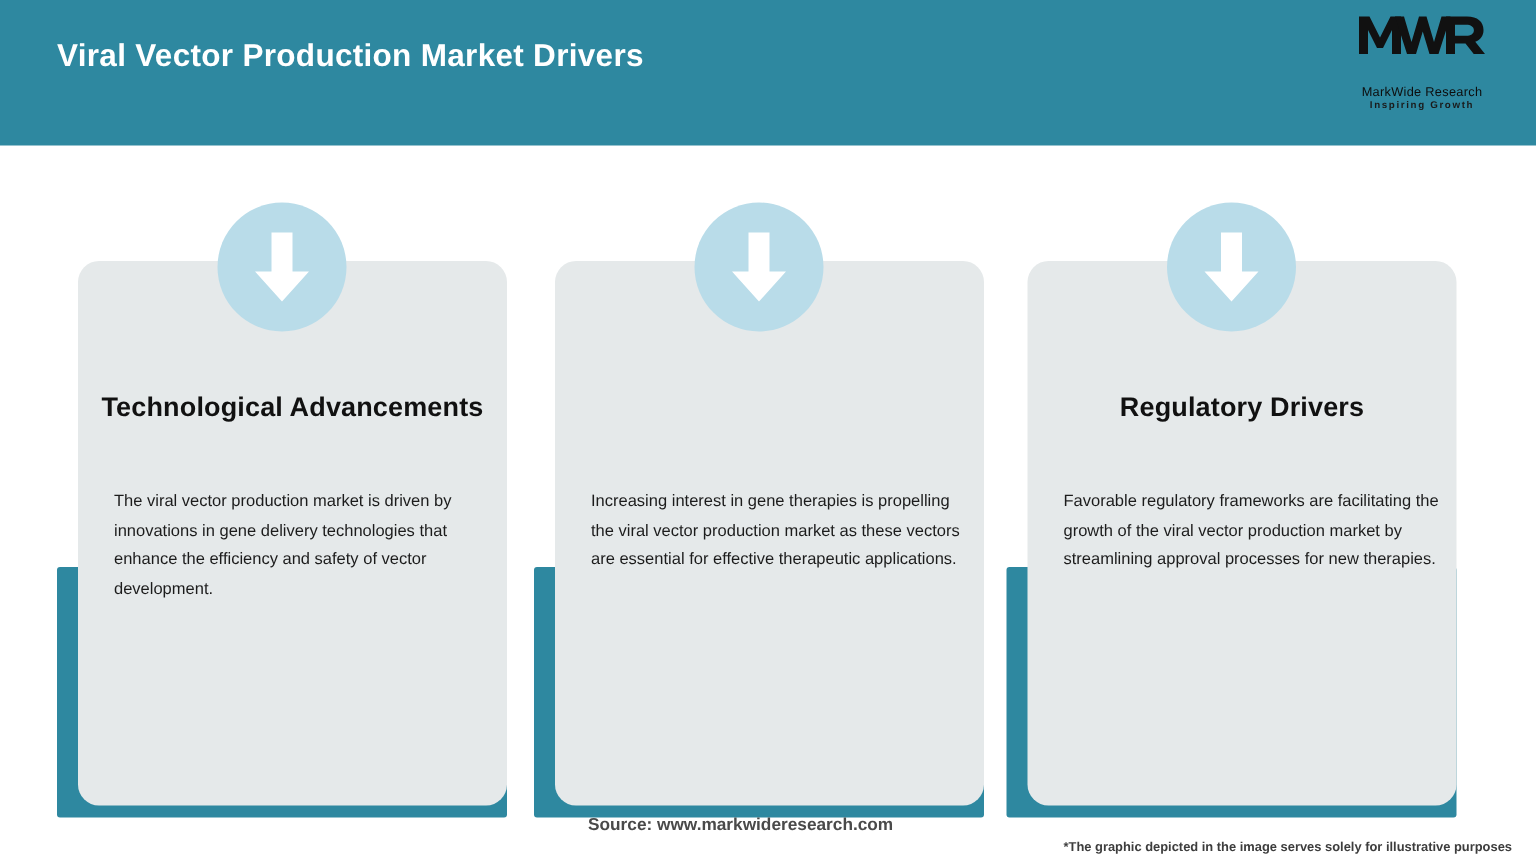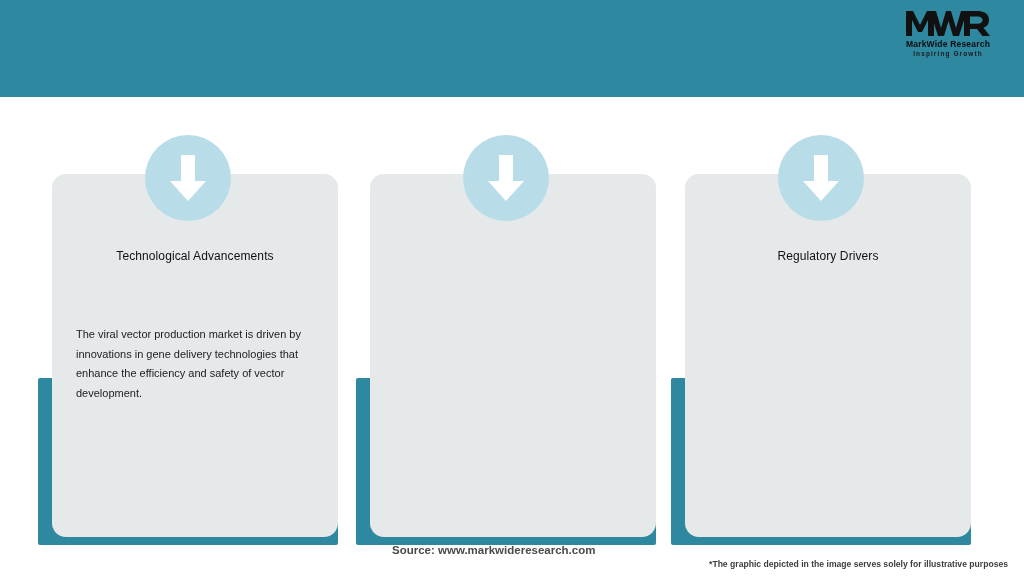--- a/index.html
+++ b/index.html
@@ -46,24 +46,24 @@
     text-align: center;
   }
   #brand-logo .logo-mark {
     display: block;
     height: 30px;
     line-height: 0;
   }
   #brand-logo .logo-name {
     display: block;
     font-size: 8.5px;
-    font-weight: bold;
+    font-weight: normal;
     color: #0d0d0d;
     letter-spacing: 0.2px;
-    margin-top: 1px;
+    margin-top: 18px;
     white-space: nowrap;
   }
   #brand-logo .logo-tagline {
     display: block;
     font-size: 6.5px;
     font-weight: bold;
     color: #1a1a1a;
     letter-spacing: 1.1px;
     margin-top: 1px;
     white-space: nowrap;
@@ -116,25 +116,25 @@
     background: #b9dce9;
     display: flex;
     align-items: center;
     justify-content: center;
   }
   .card-icon-circle svg { display: block; }
 
   .card-title {
     position: absolute;
     left: 10px;
-    top: 152px;
+    top: 164px;
     width: 266px;
     text-align: center;
-    font-size: 12px;
-    font-weight: normal;
+    font-size: 18px;
+    font-weight: bold;
     color: #111111;
     letter-spacing: 0.1px;
   }
   .card-body {
     position: absolute;
     left: 24px;
     top: 228px;
     width: 252px;
     font-size: 11px;
     line-height: 19.5px;
@@ -160,20 +160,21 @@
     font-weight: bold;
     color: #3d3d3d;
     white-space: nowrap;
     text-align: center;
   }
 </style>
 </head>
 <body>
 
 <div id="header-bar">
+  <div id="page-title">Viral Vector Production Market Drivers</div>
 
   <div id="brand-logo">
     <span class="logo-mark">
       <svg width="88" height="30" viewBox="0 0 88 30" aria-hidden="true">
         <g fill="#111111">
 
           <path d="M2 28 L2 3 L9 3 L16 17 L23 3 L30 3 L30 28 L24 28 L24 12 L18 24 L14 24 L8 12 L8 28 Z"></path>
 
           <path d="M26 3 L32 3 L37 20 L42 3 L47 3 L52 20 L57 3 L63 3 L55 28 L49 28 L44.5 13 L40 28 L34 28 Z"></path>
 
@@ -201,29 +202,31 @@
   </div>
 
   <div class="card-group col-2">
     <div class="card-backing"></div>
     <div class="card-panel"></div>
     <div class="card-icon-circle">
       <svg width="42" height="50" viewBox="0 0 42 50" aria-hidden="true">
         <path d="M14 2 L28 2 L28 28 L39 28 L21 48 L3 28 L14 28 Z" fill="#ffffff"></path>
       </svg>
     </div>
+    <div class="card-body">Increasing interest in gene therapies is propelling the viral vector production market as these vectors are essential for effective therapeutic applications.</div>
   </div>
 
   <div class="card-group col-3">
     <div class="card-backing"></div>
     <div class="card-panel"></div>
     <div class="card-icon-circle">
       <svg width="42" height="50" viewBox="0 0 42 50" aria-hidden="true">
         <path d="M14 2 L28 2 L28 28 L39 28 L21 48 L3 28 L14 28 Z" fill="#ffffff"></path>
       </svg>
     </div>
     <div class="card-title">Regulatory Drivers</div>
+    <div class="card-body">Favorable regulatory frameworks are facilitating the growth of the viral vector production market by streamlining approval processes for new therapies.</div>
   </div>
 
 </div>
 
 <div id="footer-source">Source: www.markwideresearch.com</div>
 <div id="footer-disclaimer">*The graphic depicted in the image serves solely for illustrative purposes</div>
 
 </body></html>

